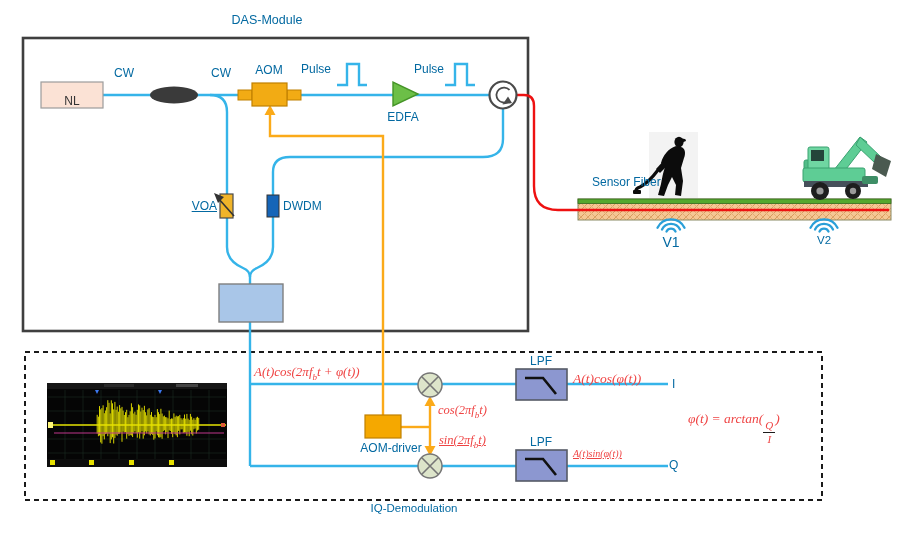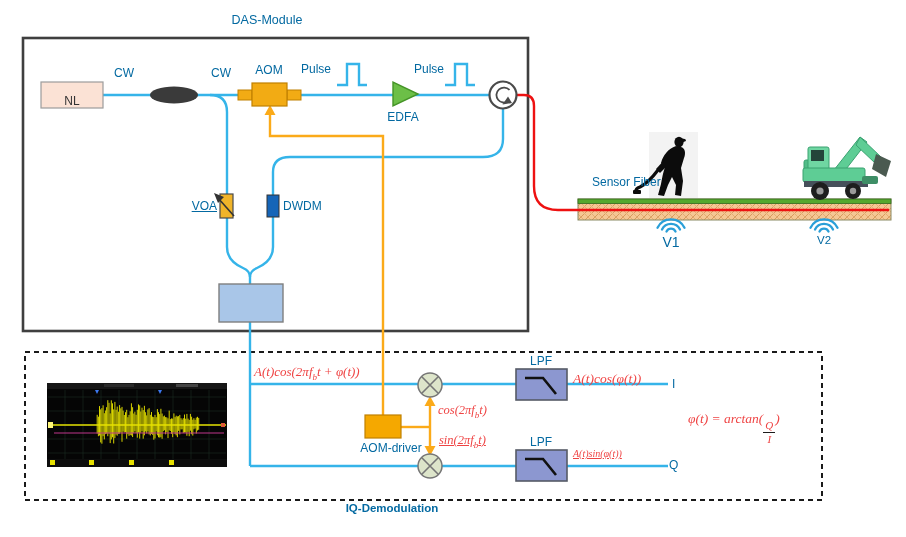--- a/index.html
+++ b/index.html
@@ -232,15 +232,15 @@
 <div class="lbl" style="left:672px;top:378px;">I</div>
 <div class="lbl" style="left:669px;top:459px;">Q</div>
 
 <div class="lbl math" style="left:688px;top:412px;font-size:13.5px;">
   <span>φ(t) = arctan(</span><span class="frac">
         <span class="num">Q</span>
         <span class="den">I</span>
       </span><span>)</span>
 </div>
 
-<div class="lbl ctr" style="left:392px;top:503px;font-size:11.5px;font-weight:bold;">IQ-Demodulation</div>
+<div class="lbl ctr" style="left:414px;top:503px;font-size:11.5px;">IQ-Demodulation</div>
 
 </div>
 
 </body></html>

